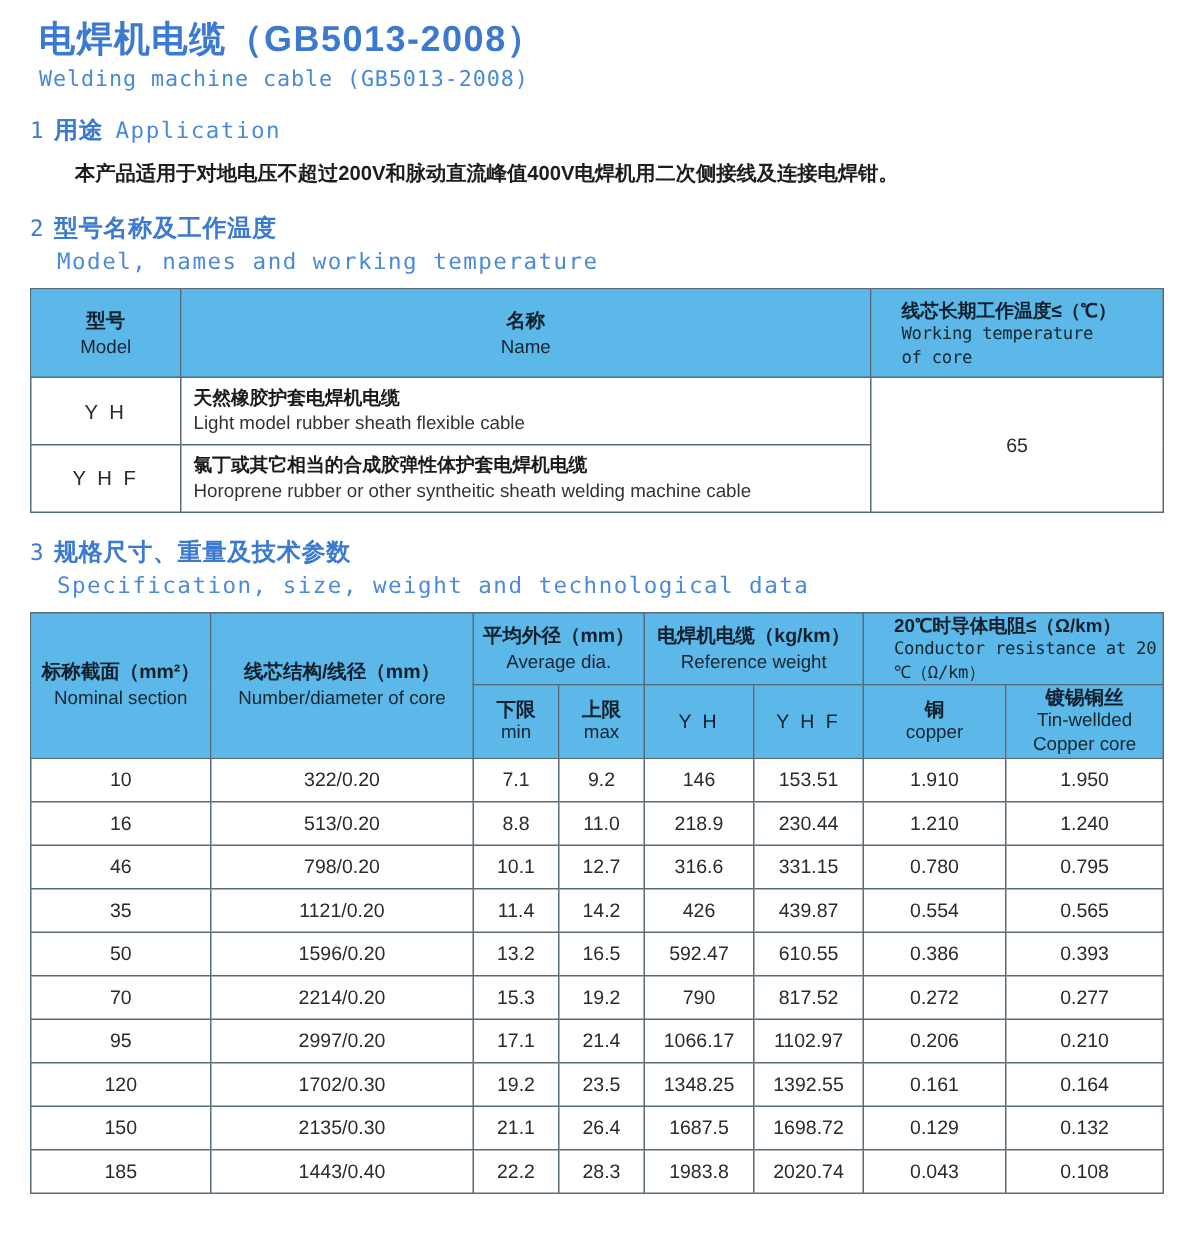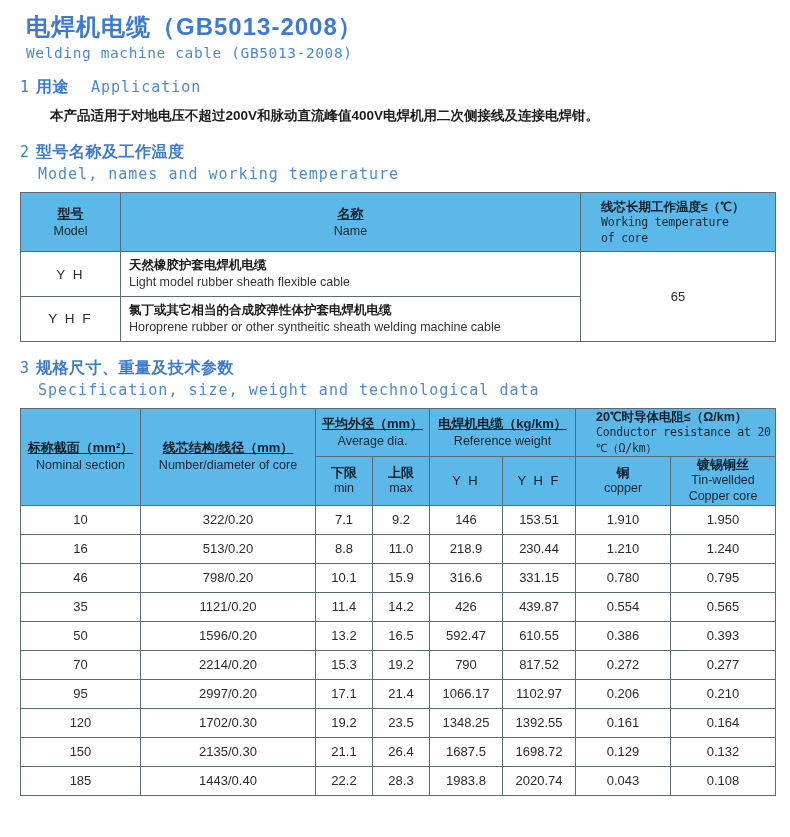--- a/index.html
+++ b/index.html
@@ -63,21 +63,21 @@
     font-size: 16px;
     font-weight: bold;
     color: #3b7ad0;
     letter-spacing: 0.5px;
   }
   .sec-en-inline {
     font-family: "DejaVu Sans Mono", monospace;
     font-size: 15px;
     color: #4a8ad8;
     letter-spacing: 1px;
-    margin-left: 15px;
+    margin-left: 1px;
   }
   .sec-en-below {
     font-family: "DejaVu Sans Mono", monospace;
     font-size: 15px;
     color: #4a8ad8;
     letter-spacing: 1px;
     padding-left: 18px;
     margin-top: 2px;
   }
 
@@ -122,21 +122,20 @@
   }
   .hd {
     background: #5bb8e8;
     color: #17222b;
   }
   .hd .h-cn {
     font-size: 13px;
     font-weight: bold;
     color: #11202c;
     line-height: 1.3;
-    text-decoration: underline;
   }
   .hd .h-en {
     font-size: 12.5px;
     color: #16252f;
     line-height: 1.3;
   }
   .hd .h-mono-cn {
     font-size: 12.5px;
     font-weight: bold;
     color: #11202c;
@@ -369,21 +368,21 @@
             <td class="body">11.0</td>
             <td class="body">218.9</td>
             <td class="body">230.44</td>
             <td class="body">1.210</td>
             <td class="body">1.240</td>
           </tr>
           <tr>
             <td class="body">46</td>
             <td class="body">798/0.20</td>
             <td class="body">10.1</td>
-            <td class="body">15.9</td>
+            <td class="body">12.7</td>
             <td class="body">316.6</td>
             <td class="body">331.15</td>
             <td class="body">0.780</td>
             <td class="body">0.795</td>
           </tr>
           <tr>
             <td class="body">35</td>
             <td class="body">1121/0.20</td>
             <td class="body">11.4</td>
             <td class="body">14.2</td>

